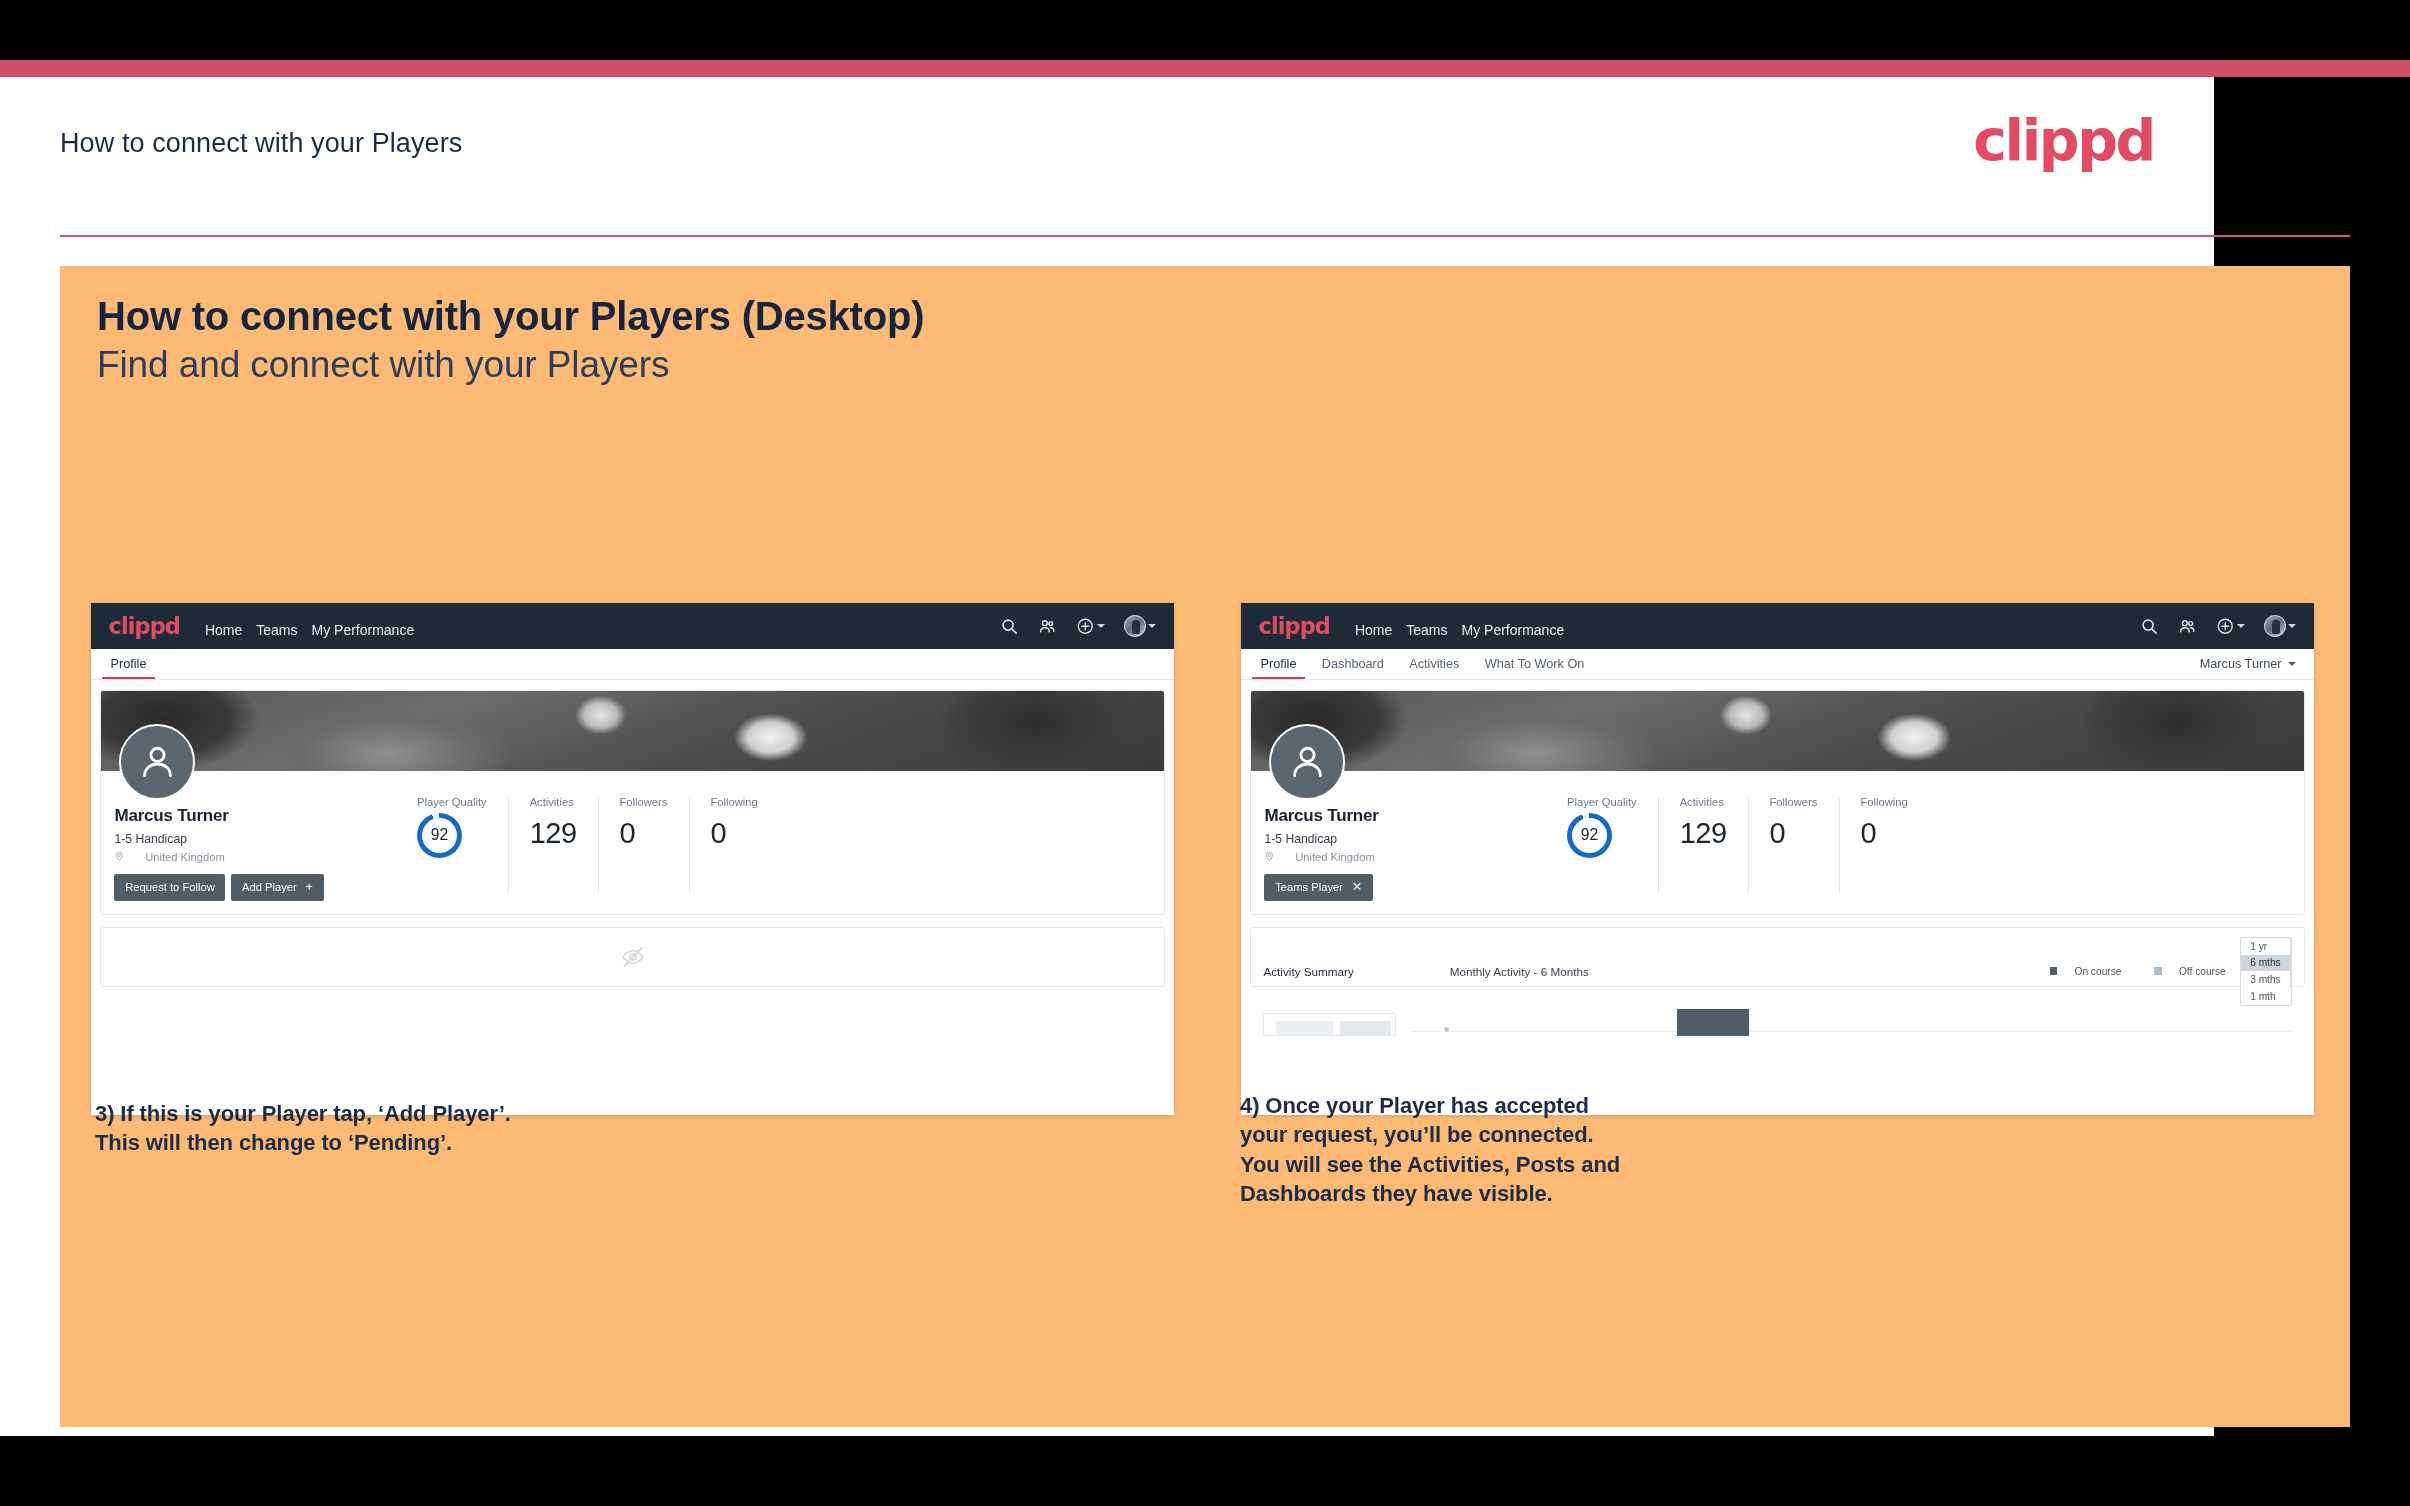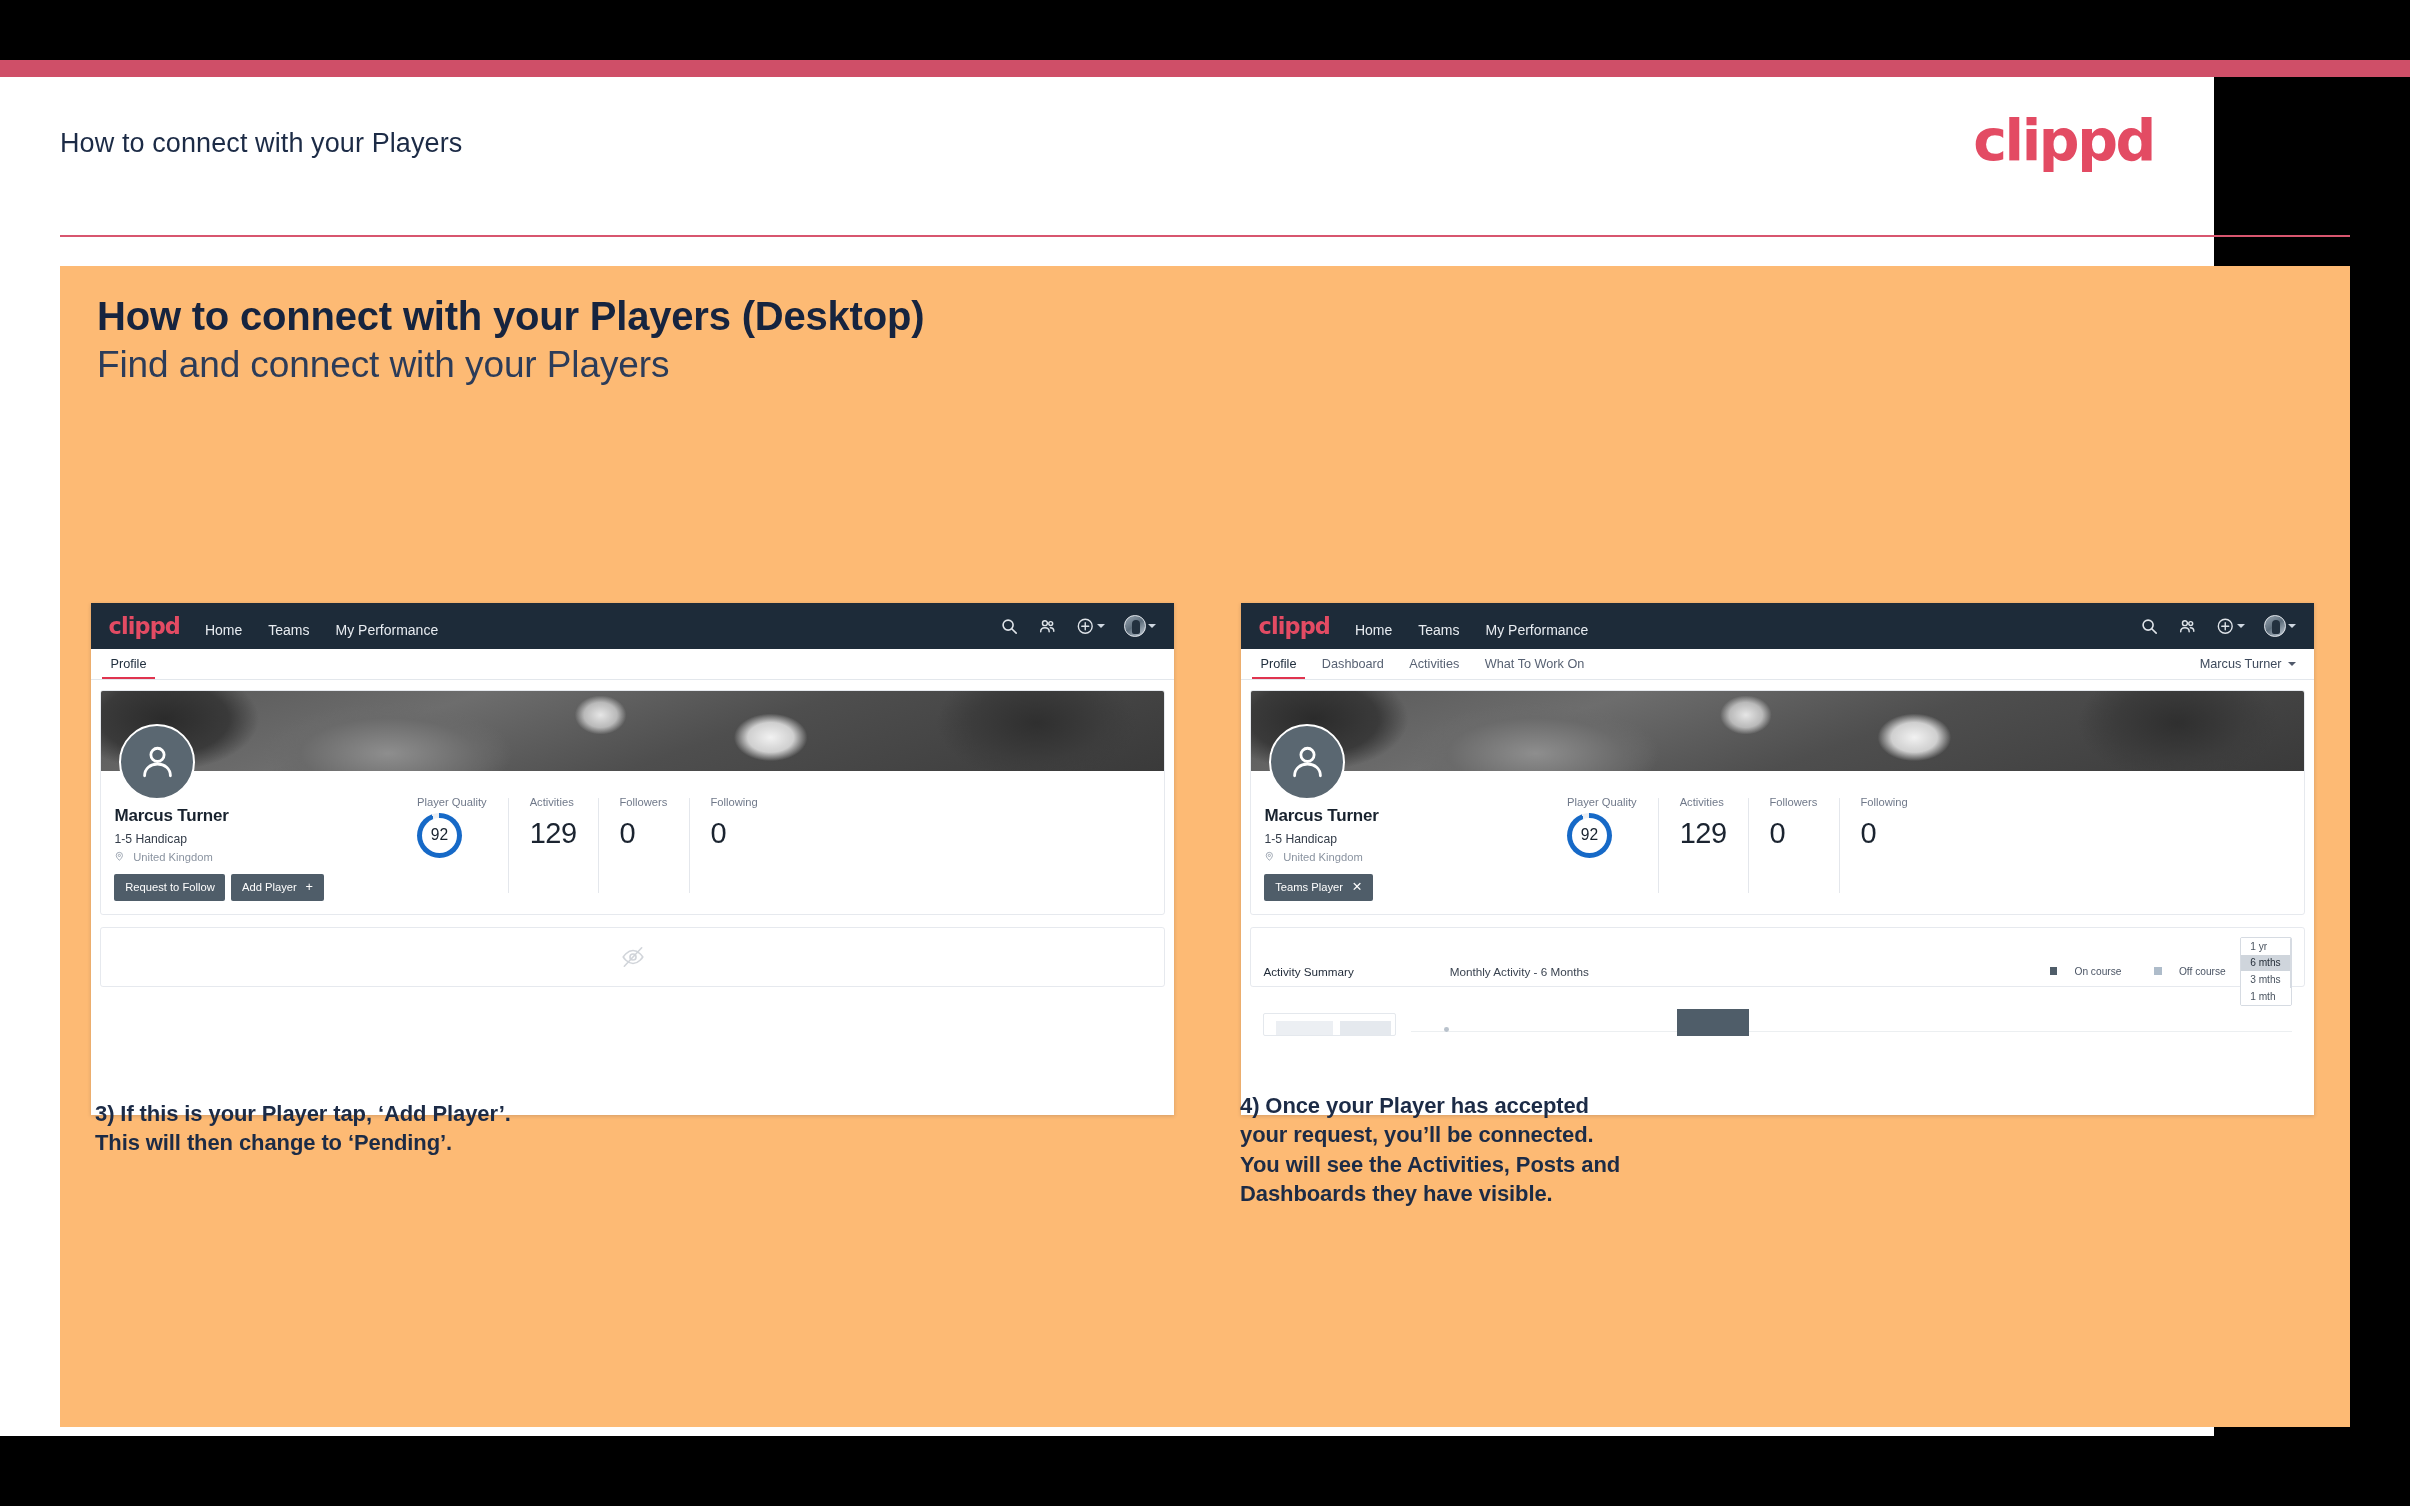--- a/index.html
+++ b/index.html
@@ -81,21 +81,21 @@
 
   .appbar {
     position: relative; width: 100%; height: 46px;
     background: #1d2b39; display: flex; align-items: center;
   }
   .appbar-logo {
     color: #e34b63; font-weight: 700; letter-spacing: -0.9px;
     font-family: "DejaVu Sans", sans-serif;
     font-size: 22.4px; margin-left: 17.6px; line-height: 1;
   }
-  .appnav { display: flex; align-items: center; margin-left: 25px; gap: 26px; margin-top: 7px; }
+  .appnav { display: flex; align-items: center; margin-left: 25px; gap: 14px; margin-top: 7px; }
   .appnav-item { color: #e8ecf1; font-size: 14px; white-space: nowrap; }
   .appbar-right {
     margin-left: auto; display: flex; align-items: center;
     gap: 19.5px; margin-right: 18.5px;
   }
   .ic { width: 18.5px; height: 18.5px; display: block; opacity: .95; }
   .ic svg { display: block; }
   .caret {
     width: 0; height: 0; border-left: 4.4px solid transparent;
     border-right: 4.4px solid transparent; border-top: 4.9px solid #cfd7e0;
@@ -154,21 +154,21 @@
   .avatar-lg {
     position: absolute; left: 18.5px; top: -47px;
     width: 76px; height: 76px; border-radius: 50%;
     background: #5a6771; border: 2.9px solid #ffffff;
     display: flex; align-items: center; justify-content: center;
   }
   .avatar-lg svg { width: 43px; height: 43px; }
   .profile-info { width: 281px; padding-top: 35px; }
   .p-name { font-size: 17px; font-weight: 700; color: #18222e; letter-spacing: -0.2px; }
   .p-handicap { font-size: 12.2px; color: #333c49; margin-top: 5.9px; }
-  .p-loc { font-size: 11.2px; color: #8a93a0; margin-top: 4.9px; display: flex; align-items: center; gap: 8px; }
+  .p-loc { font-size: 11.2px; color: #8a93a0; margin-top: 4.9px; display: flex; align-items: center; gap: 20px; }
   .p-loc svg { width: 10.7px; height: 10.7px; }
   .p-actions { display: flex; gap: 5.9px; margin-top: 11.7px; }
   .btn-dark {
     background: #4f5d69; color: #fff; font-size: 11.2px;
     padding: 6.8px 10.7px; border-radius: 2px; border: none;
     display: flex; align-items: center; gap: 8.8px; white-space: nowrap;
     font-family: "Liberation Sans", sans-serif; cursor: pointer;
   }
   .btn-dark .glyph { font-size: 12.7px; line-height: 1; }
 

